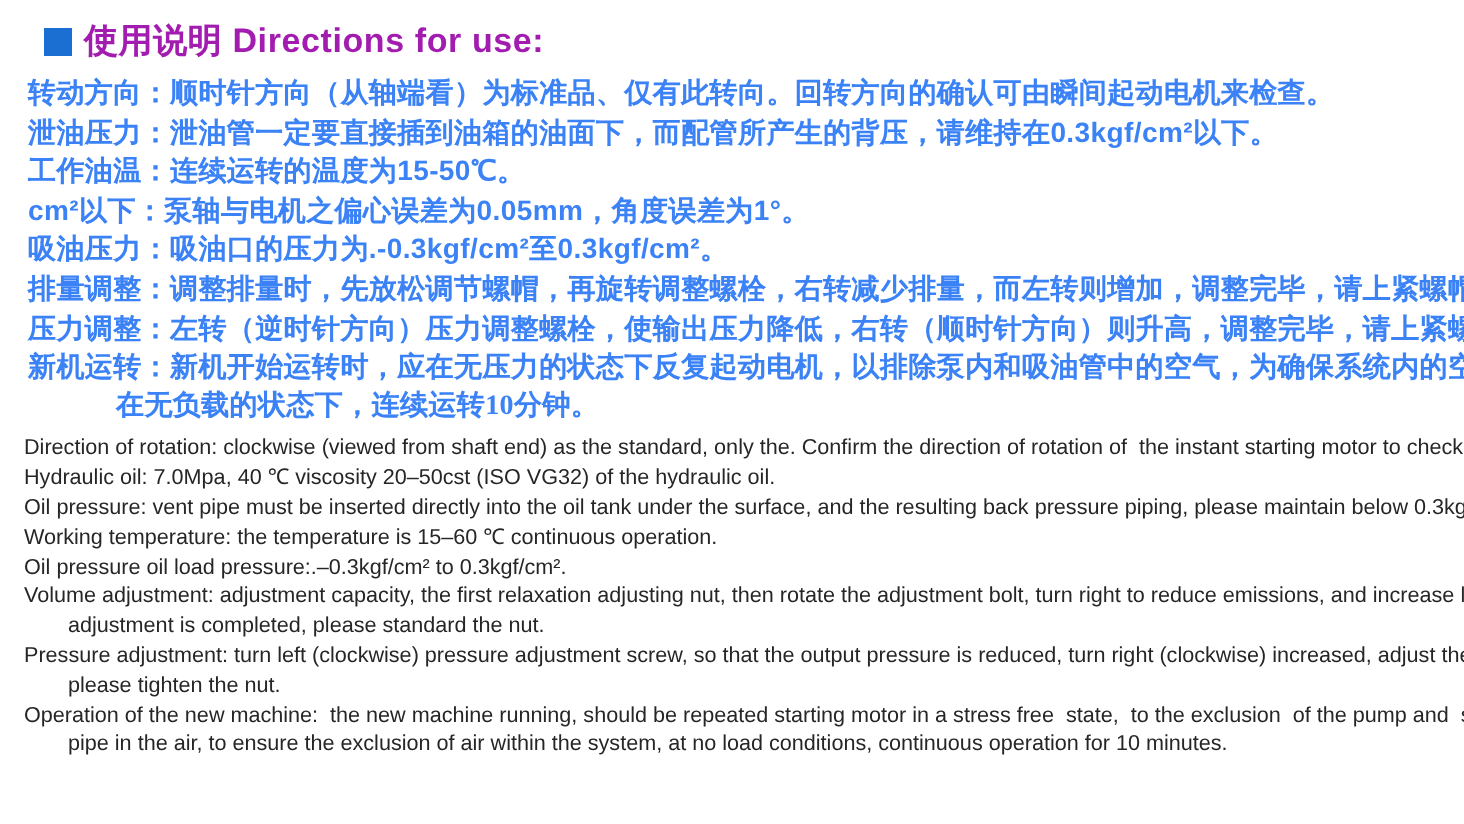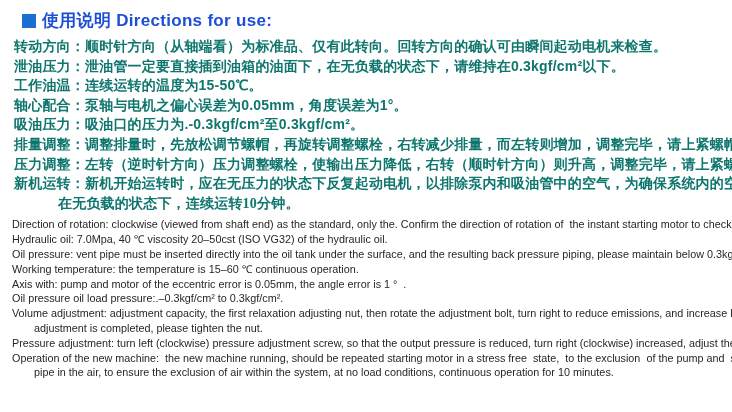--- a/index.html
+++ b/index.html
@@ -21,31 +21,31 @@
     padding: 9px 0 2px 22px;
   }
   .marker {
     width: 14px; height: 14px;
     background: #1b6fd2;
     flex: 0 0 auto;
   }
   .title {
     font-size: 17px;
     font-weight: bold;
-    color: #1d4ed8;
+    color: #a21caf;
     letter-spacing: 0.3px;
     white-space: pre;
   }
   .zh-block {
     margin: 3px 0 0 14px;
   }
   .zh-block .line {
     font-size: 14px;
     font-weight: bold;
-    color: #0f766e;
+    color: #3b82f6;
     line-height: 19.6px;
     height: 19.6px;
     white-space: pre;
     letter-spacing: 0.2px;
   }
   .zh-block .cont {
     padding-left: 44px;
     font-family: Liberation Serif, serif;
   }
   .en-block {
@@ -68,37 +68,37 @@
 
 <div class="page">
 
   <div class="header">
     <span class="marker" style="background: rgb(27, 111, 210);"></span>
     <span class="title">使用说明 Directions for use:</span>
   </div>
 
   <div class="zh-block">
     <div class="line">转动方向：顺时针方向（从轴端看）为标准品、仅有此转向。回转方向的确认可由瞬间起动电机来检查。</div>
-    <div class="line">泄油压力：泄油管一定要直接插到油箱的油面下，在无负载的状态下，请维持在0.3kgf/cm²以下。</div>
+    <div class="line">泄油压力：泄油管一定要直接插到油箱的油面下，而配管所产生的背压，请维持在0.3kgf/cm²以下。</div>
     <div class="line">工作油温：连续运转的温度为15-50℃。</div>
-    <div class="line">轴心配合：泵轴与电机之偏心误差为0.05mm，角度误差为1°。</div>
+    <div class="line">cm²以下：泵轴与电机之偏心误差为0.05mm，角度误差为1°。</div>
     <div class="line">吸油压力：吸油口的压力为.-0.3kgf/cm²至0.3kgf/cm²。</div>
     <div class="line">排量调整：调整排量时，先放松调节螺帽，再旋转调整螺栓，右转减少排量，而左转则增加，调整完毕，请上紧螺帽。</div>
     <div class="line">压力调整：左转（逆时针方向）压力调整螺栓，使输出压力降低，右转（顺时针方向）则升高，调整完毕，请上紧螺帽。</div>
     <div class="line">新机运转：新机开始运转时，应在无压力的状态下反复起动电机，以排除泵内和吸油管中的空气，为确保系统内的空气排除，可</div>
     <div class="line cont">在无负载的状态下，连续运转10分钟。</div>
   </div>
 
   <div class="en-block">
     <div class="line">Direction of rotation: clockwise (viewed from shaft end) as the standard, only the. Confirm the direction of rotation of  the instant starting motor to check.</div>
     <div class="line">Hydraulic oil: 7.0Mpa, 40 ℃ viscosity 20–50cst (ISO VG32) of the hydraulic oil.</div>
     <div class="line">Oil pressure: vent pipe must be inserted directly into the oil tank under the surface, and the resulting back pressure piping, please maintain below 0.3kgf/cm².</div>
     <div class="line">Working temperature: the temperature is 15–60 ℃ continuous operation.</div>
-    <div class="line">Axis with: pump and motor of the eccentric error is 0.05mm, the angle error is 1 °  .</div>
     <div class="line">Oil pressure oil load pressure:.–0.3kgf/cm² to 0.3kgf/cm².</div>
     <div class="line">Volume adjustment: adjustment capacity, the first relaxation adjusting nut, then rotate the adjustment bolt, turn right to reduce emissions, and increase left,the</div>
-    <div class="line cont">adjustment is completed, please tighten the nut.</div>
+    <div class="line cont">adjustment is completed, please standard the nut.</div>
     <div class="line">Pressure adjustment: turn left (clockwise) pressure adjustment screw, so that the output pressure is reduced, turn right (clockwise) increased, adjust the end,</div>
+    <div class="line cont">please tighten the nut.</div>
     <div class="line">Operation of the new machine:  the new machine running, should be repeated starting motor in a stress free  state,  to the exclusion  of the pump and  suction</div>
     <div class="line cont">pipe in the air, to ensure the exclusion of air within the system, at no load conditions, continuous operation for 10 minutes.</div>
   </div>
 
 </div>
 
 </body></html>

